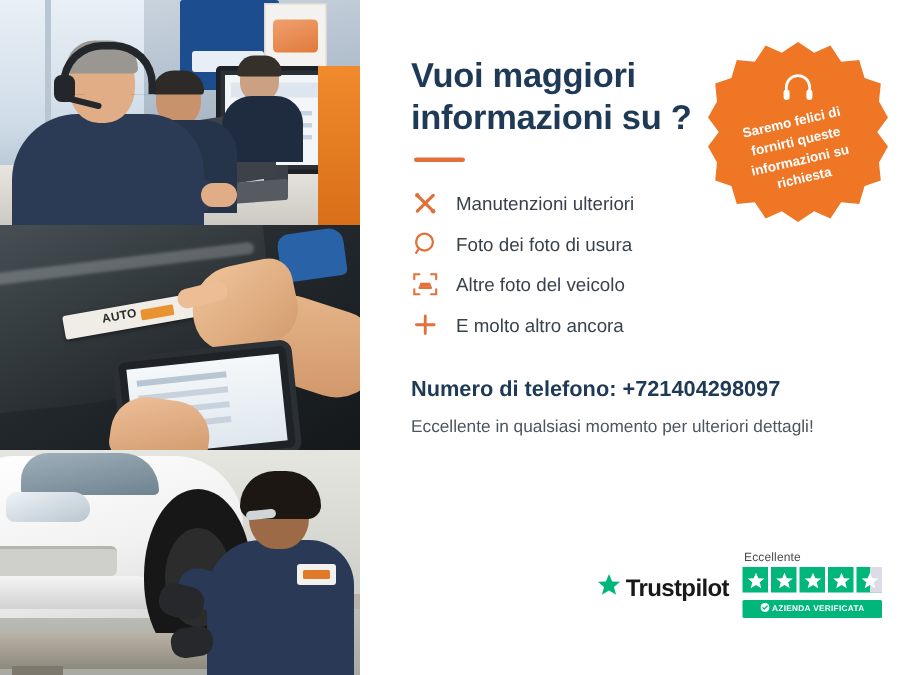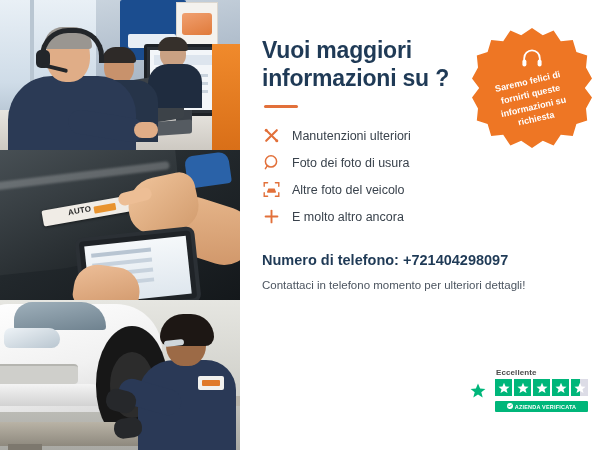--- a/index.html
+++ b/index.html
@@ -307,20 +307,21 @@
   }
 
   
   .content {
     position: relative;
     flex: 1 1 auto;
     height: 450px;
     background: #ffffff;
     padding: 36px 22px 10px 22px;
     box-sizing: border-box;
+    margin-left: 12px;
   }
 
   .headline {
     font-size: 23px;
     font-weight: 700;
     line-height: 1.22;
     color: #1f3a56;
     letter-spacing: -0.2px;
     max-width: 210px;
     margin: 0;
@@ -438,21 +439,20 @@
     color: #191919;
     letter-spacing: -0.4px;
   }
   .tp-right { display: flex; flex-direction: column; align-items: center; gap: 2px; }
   .tp-excellent {
     font-size: 8px;
     color: #4a4a4a;
     letter-spacing: .1px;
     align-self: flex-start;
     margin-left: 1px;
-    font-weight: bold;
   }
   .tp-stars { display: flex; gap: 2px; }
   .tp-star {
     width: 17px; height: 17px;
     background: #00b67a;
     display: flex; align-items: center; justify-content: center;
   }
   .tp-star.half { background: #00b67a; position: relative; }
   .tp-star.half:after {
     content:""; position:absolute; right:0; top:0; width:50%; height:100%;
@@ -607,21 +607,21 @@
           </svg>
         </span>
         <span class="feature-label">E molto altro ancora</span>
       </li>
 
     </ul>
 
     <div class="phone-line">Numero di telefono: +721404298097</div>
 
     <div class="contact-copy">
-      <div>Contattaci in telefono momento per ulteriori dettagli!</div>
+      <div>Eccellente in qualsiasi momento per ulteriori dettagli!</div>
     </div>
 
     <div class="starburst">
       <div class="blob"></div>
       <span class="headset-icon">
         <svg width="22" height="20" viewBox="0 0 22 20" fill="none" stroke="#ffffff" stroke-width="1.8" stroke-linecap="round">
           <path d="M3.2 12.5 V10.2 A7.8 7.8 0 0 1 18.8 10.2 V12.5"></path>
           <rect x="1.4" y="11.6" width="4" height="7" rx="2" fill="#ffffff" stroke="none"></rect>
           <rect x="16.6" y="11.6" width="4" height="7" rx="2" fill="#ffffff" stroke="none"></rect>
         </svg>
@@ -629,20 +629,21 @@
       <div class="badge-text">Saremo felici di fornirti queste informazioni su richiesta</div>
     </div>
 
     <div class="trustpilot">
       <div class="tp-logo">
         <span>
           <svg width="16" height="16" viewBox="0 0 16 16">
             <polygon points="8,0.6 10.1,5.6 15.4,5.9 11.3,9.3 12.7,14.5 8,11.6 3.3,14.5 4.7,9.3 0.6,5.9 5.9,5.6" fill="#00b67a"></polygon>
           </svg>
         </span>
+        <span class="tp-name">Trustpilot</span>
       </div>
       <div class="tp-right">
         <span class="tp-excellent">Eccellente</span>
         <div class="tp-stars">
           <span class="tp-star">
             <svg width="12" height="12" viewBox="0 0 16 16">
                 <polygon points="8,1 10.1,5.9 15.4,6.2 11.3,9.6 12.7,14.8 8,11.9 3.3,14.8 4.7,9.6 0.6,6.2 5.9,5.9" fill="#ffffff"></polygon>
               </svg>
           </span>
           <span class="tp-star">

